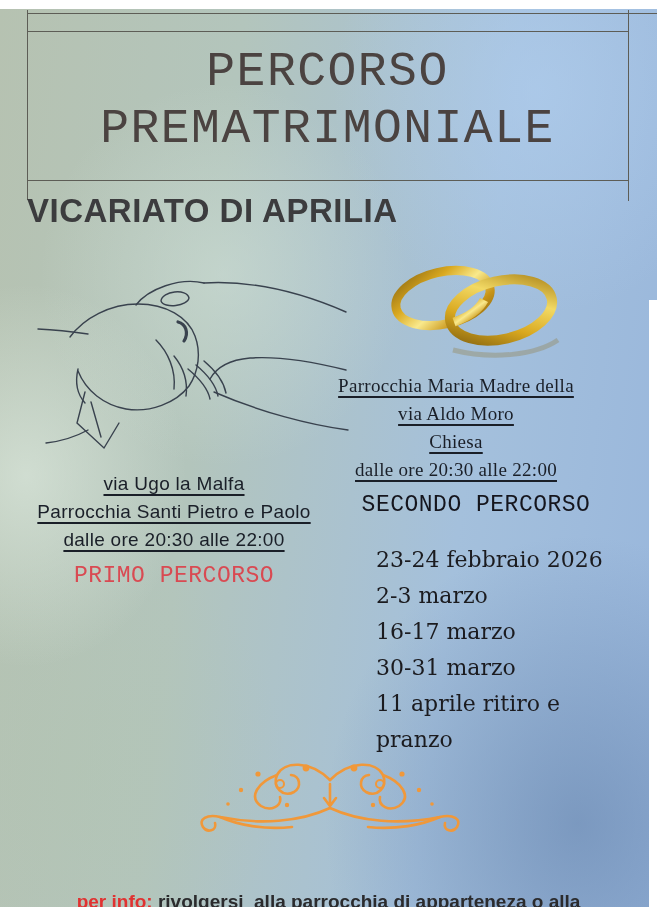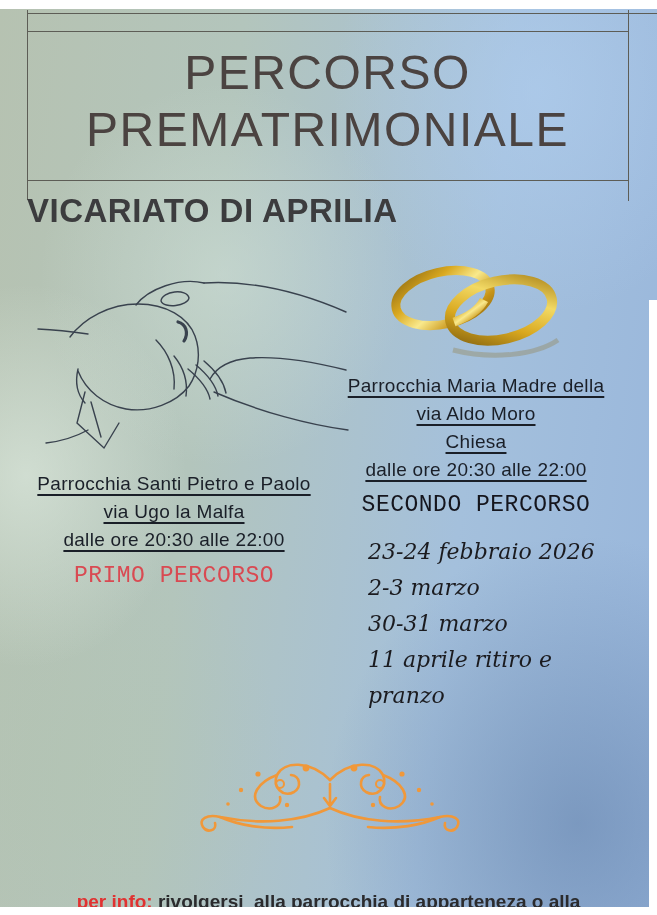--- a/index.html
+++ b/index.html
@@ -21,50 +21,50 @@
 
   .fl{position:absolute;background:#5d5d56;}
   .fl-top-outer{left:27px;top:13px;width:630px;height:1px;}
   .fl-top-inner{left:27px;top:31px;width:602px;height:1px;}
   .fl-bottom{left:27px;top:180px;width:602px;height:1px;}
   .fl-left{left:27px;top:10px;width:1px;height:190px;}
   .fl-right{left:628px;top:10px;width:1px;height:191px;}
 
   .title{
     position:absolute;left:27px;top:44px;width:601px;text-align:center;
-    font-family:Liberation Sans, sans-serif;font-size:48px;line-height:57px;
+    font-family:Liberation Mono, monospace;font-size:48px;line-height:57px;
     color:#4b4341;letter-spacing:1.5px;font-weight:400;
   }
   .subtitle{
     position:absolute;left:27px;top:192px;width:601px;
     font-size:33px;font-weight:700;color:#3c3c3e;letter-spacing:.5px;
   }
 
   .hands-svg{position:absolute;left:28px;top:240px;}
   .rings-svg{position:absolute;left:388px;top:258px;}
   .flourish-svg{position:absolute;left:188px;top:754px;}
 
   .parish{
     font-size:19px;color:#1a1f28;letter-spacing:.3px;line-height:28px;
     text-align:center;
   }
   .parish span{
     text-decoration:underline;text-underline-offset:4px;text-decoration-thickness:1.5px;
   }
   .parish-left{position:absolute;left:28px;top:470px;width:292px;}
-  .parish-right{position:absolute;left:336px;top:372px;width:280px;}
+  .parish-right{position:absolute;left:316px;top:372px;width:280px;font-family:Liberation Serif, serif;}
 
   .course-heading{
     font-family:Liberation Mono, monospace;font-size:23px;letter-spacing:.5px;
     text-align:center;font-weight:400;
   }
   .heading-left{position:absolute;left:28px;top:563px;width:292px;color:#d94a52;}
   .heading-right{position:absolute;left:336px;top:492px;width:280px;color:#15151d;}
 
-  .dates{list-style:none;margin:0;padding:0;font-family:"DejaVu Serif",serif;font-style:italic;}
+  .dates{list-style:none;margin:8px;padding:0;font-family:"DejaVu Serif",serif;}
   .dates-left{
     position:absolute;left:28px;top:596px;width:292px;text-align:center;
     font-size:21px;line-height:28px;color:#d94a52;
   }
   .dates-right{
     position:absolute;left:368px;top:534px;width:260px;text-align:left;
     font-size:22px;line-height:36px;color:#1b1b1f;
   }
 
   .footer{
@@ -127,36 +127,37 @@
         <stop offset="1" stop-color="#7d5d0e"></stop>
       </linearGradient>
     </defs>
     <path d="M 65 92 C 105 102, 148 97, 170 82" stroke="#8d7430" stroke-width="5" opacity="0.30"></path>
     <ellipse cx="55" cy="40" rx="48" ry="26" transform="rotate(-13 55 40)" stroke="url(#gold)" stroke-width="9"></ellipse>
     <ellipse cx="113" cy="52" rx="52" ry="29" transform="rotate(-13 113 52)" stroke="url(#gold2)" stroke-width="10"></ellipse>
     <path d="M 96 42 A 48 26 -13 0 1 66 64" stroke="url(#gold)" stroke-width="9"></path>
   </svg>
 
   <div class="parish parish-left">
+    <div><span>via Ugo la Malfa</span></div>
     <div><span>Parrocchia Santi Pietro e Paolo</span></div>
-    <div><span>via Ugo la Malfa</span></div>
     <div><span>dalle ore 20:30 alle 22:00</span></div>
   </div>
   <div class="course-heading heading-left">PRIMO PERCORSO</div>
 
   <div class="parish parish-right">
     <div><span>Parrocchia Maria Madre della</span></div>
     <div><span>via Aldo Moro</span></div>
     <div><span>Chiesa</span></div>
     <div><span>dalle ore 20:30 alle 22:00</span></div>
   </div>
   <div class="course-heading heading-right">SECONDO PERCORSO</div>
   <ul class="dates dates-right">
     <li>23-24 febbraio 2026</li>
     <li>2-3 marzo</li>
+    <li>16-17 marzo</li>
     <li>30-31 marzo</li>
     <li>11 aprile ritiro e pranzo</li>
   </ul>
 
   <svg class="flourish-svg" width="284" height="86" viewBox="0 0 284 86" fill="none" stroke="#f0983a" stroke-width="2.6" stroke-linecap="round">
     <g id="flhalf">
       <path d="M 142 26 C 122 6, 96 7, 89 21 C 84 33, 95 44, 106 38 C 114 33, 112 22, 103 21"></path>
       <path d="M 89 21 C 70 28, 60 43, 73 52 C 83 58, 94 52, 92 43"></path>
       <path d="M 142 54 C 112 68, 72 71, 32 63 C 19 60, 10 65, 15 73 C 19 79, 29 77, 27 69"></path>
       <path d="M 32 63 C 50 71, 76 76, 104 73"></path>

